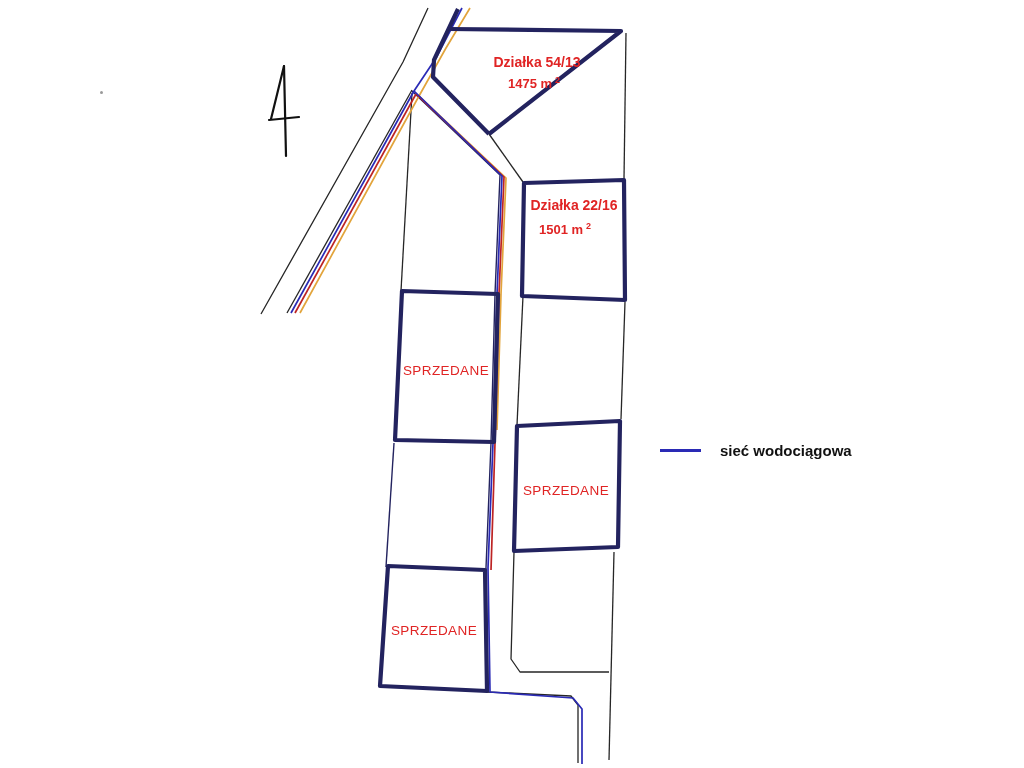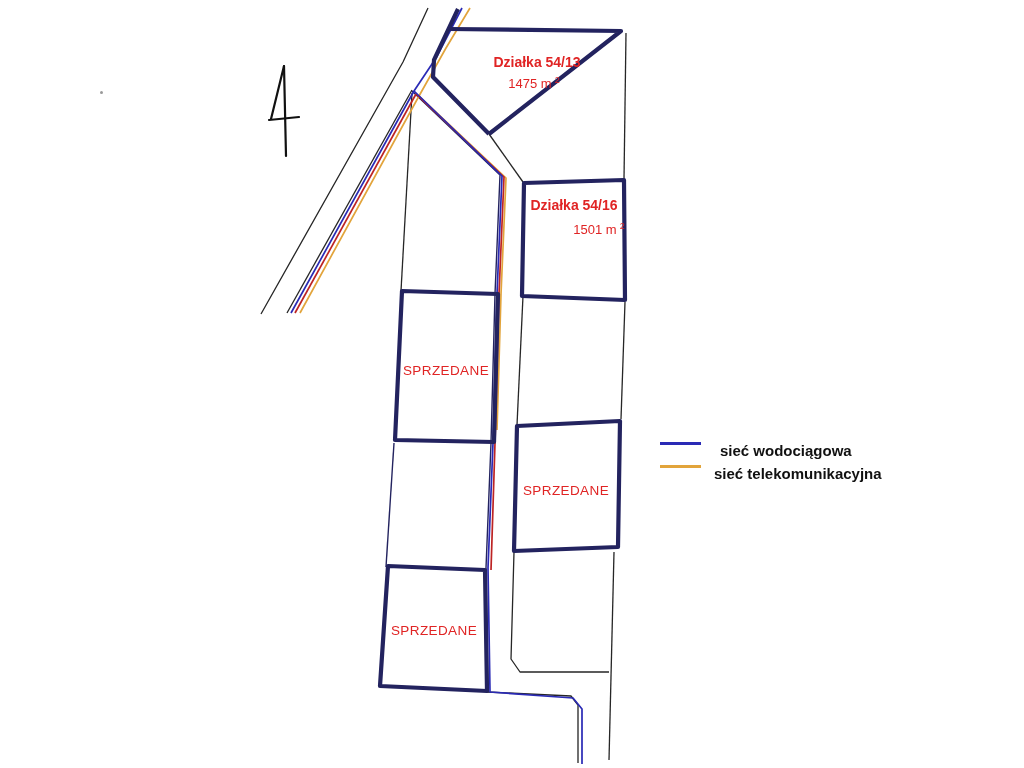--- a/index.html
+++ b/index.html
@@ -17,26 +17,26 @@
   .l-arrow{fill:none;stroke:#111;stroke-width:2.2;stroke-linecap:round;}
   .l-water{fill:none;stroke:var(--water);stroke-width:1.7;stroke-linejoin:round;}
   .l-tel{fill:none;stroke:var(--telecom);stroke-width:1.7;stroke-linejoin:round;}
   .l-pow{fill:none;stroke:var(--power);stroke-width:1.7;stroke-linejoin:round;}
   
   .map-label{
     position:absolute;transform:translateX(-50%);white-space:nowrap;
     color:var(--label-red);text-align:center;line-height:1;
   }
   .plot-name{font-size:14px;font-weight:bold;}
-  .plot-area{font-size:13px;font-weight:400;}
+  .plot-area{font-size:13px;font-weight:700;}
   .plot-area sup{font-size:9px;margin-left:3px;}
   .sold{font-size:13.5px;font-weight:normal;letter-spacing:.4px;}
   
   #legend{position:absolute;left:660px;top:442px;display:flex;flex-direction:column;gap:7px;}
-  .legend-row{display:flex;align-items:flex-start;height:16px;}
+  .legend-row{display:flex;align-items:center;height:16px;}
   .legend-swatch{width:41px;height:3px;margin-right:13px;flex:0 0 auto;}
   .sw-water{background:var(--water);}
   .sw-telecom{background:var(--telecom);}
   .sw-power{background:var(--power);}
   .legend-label{font-size:15px;font-weight:bold;color:var(--legend-text);white-space:nowrap;}
   .legend-row:first-child .legend-label{margin-left:6px;}
   .dot{position:absolute;left:100px;top:91px;width:3px;height:3px;border-radius:50%;background:#9a9a9a;}
 </style>
 </head>
 <body>
@@ -79,33 +79,29 @@
     <polygon class="l-navy" points="388,566 485,570 487,691 380,686"></polygon>
   </svg>
 
   <span class="dot"></span>
 
   <div class="map-label plot-name" style="left:537px;top:55px;">Działka 54/13</div>
   <div class="map-label plot-area" style="left:534px;top:76px;">
     <span>1475 m</span><sup>2</sup>
   </div>
 
-  <div class="map-label plot-name" style="left:574px;top:198px;">Działka 54/16</div>
-  <div class="map-label plot-area" style="left:599px;top:222px;">
+  <div class="map-label plot-name" style="left:574px;top:198px;">Działka 22/16</div>
+  <div class="map-label plot-area" style="left:565px;top:222px;">
     <span>1501 m</span><sup>2</sup>
   </div>
 
   <div class="map-label sold" style="left:446px;top:364px;">SPRZEDANE</div>
   <div class="map-label sold" style="left:566px;top:484px;">SPRZEDANE</div>
   <div class="map-label sold" style="left:434px;top:624px;">SPRZEDANE</div>
 
   <div id="legend">
     <div class="legend-row">
       <span class="legend-swatch sw-water"></span>
       <span class="legend-label">sieć wodociągowa</span>
     </div>
-    <div class="legend-row">
-      <span class="legend-swatch sw-telecom"></span>
-      <span class="legend-label">sieć telekomunikacyjna</span>
-    </div>
   </div>
 
 </div>
 
 </body></html>

